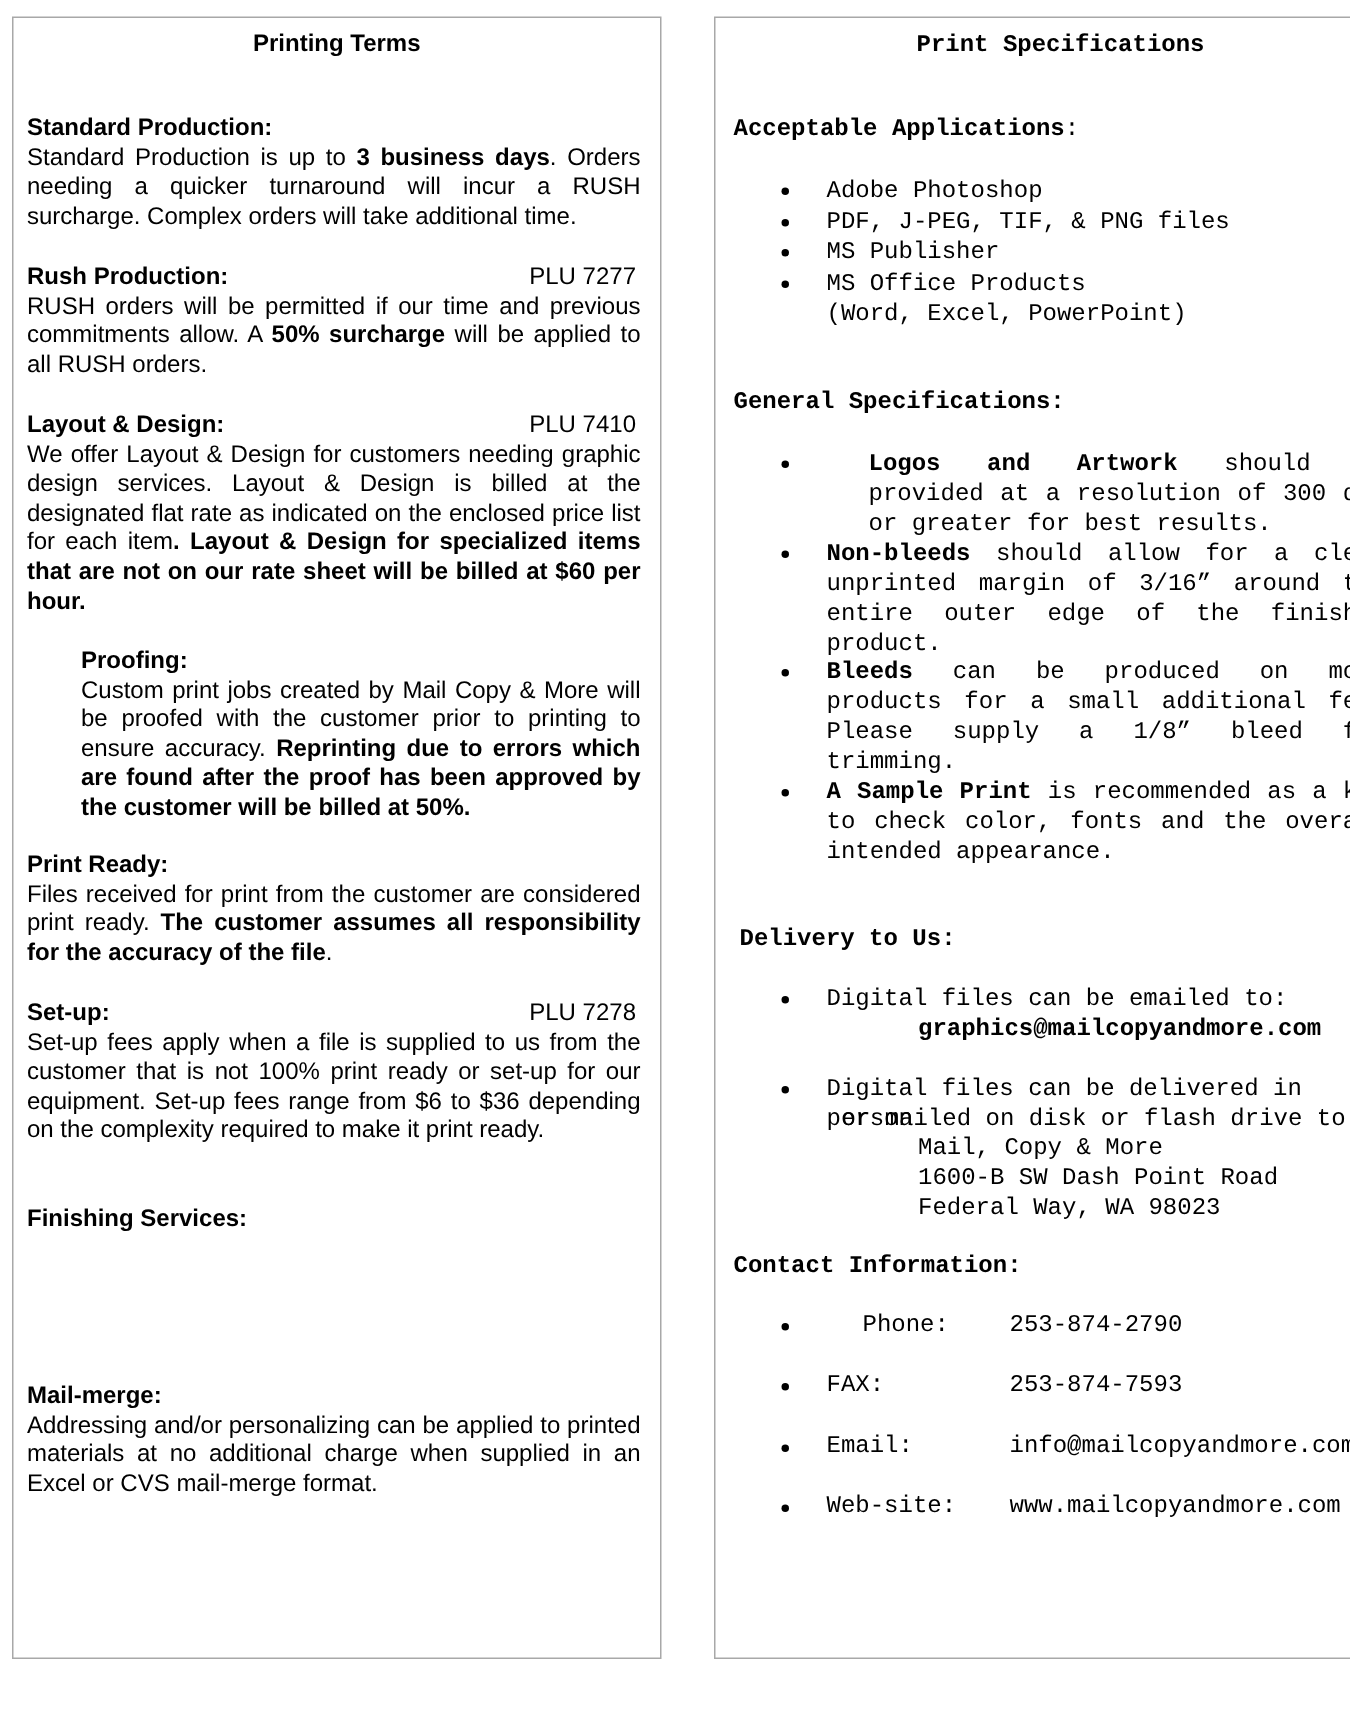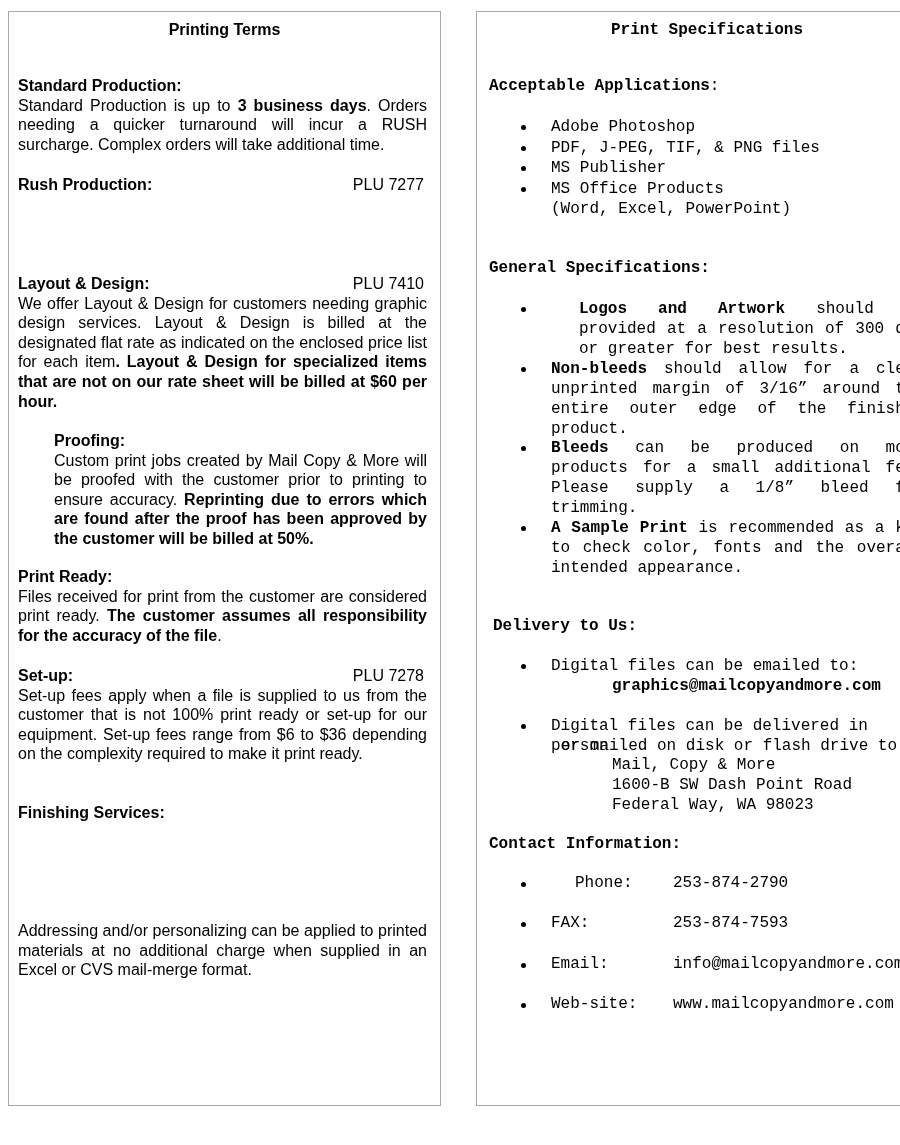--- a/index.html
+++ b/index.html
@@ -43,20 +43,21 @@
           <span>Standard Production:</span>
           <span class="plu"></span>
         </div>
         <div class="body-text"><span>Standard Production is up to </span><b>3 business days</b><span>. Orders needing a quicker turnaround will incur a RUSH surcharge. Complex orders will take additional time.</span></div>
       </div>
       <div class="sec" style="top: 163px;">
         <div class="sec-head">
           <span>Rush Production:</span>
           <span class="plu">PLU 7277</span>
         </div>
+        <div class="body-text"><span>RUSH orders will be permitted if our time and previous commitments allow. A </span><b>50% surcharge</b><span> will be applied to all RUSH orders.</span></div>
       </div>
       <div class="sec" style="top: 262px;">
         <div class="sec-head">
           <span>Layout &amp; Design:</span>
           <span class="plu">PLU 7410</span>
         </div>
         <div class="body-text"><span>We offer Layout &amp; Design for customers needing graphic design services. Layout &amp; Design is billed at the designated flat rate as indicated on the enclosed price list for each item</span><b>. Layout &amp; Design for specialized items that are not on our rate sheet will be billed at $60 per hour.</b></div>
       </div>
       <div class="sec" style="top: 419px; margin-left: 36px;">
         <div class="sec-head">
@@ -79,20 +80,24 @@
         </div>
         <div class="body-text"><span>Set-up fees apply when a file is supplied to us from the customer that is not 100% print ready or set-up for our equipment. Set-up fees range from $6 to $36 depending on the complexity required to make it print ready.</span></div>
       </div>
       <div class="sec" style="top: 791px;">
         <div class="sec-head">
           <span>Finishing Services:</span>
           <span class="plu"></span>
         </div>
       </div>
       <div class="sec" style="top: 909px;">
+        <div class="sec-head">
+          <span>Mail-merge:</span>
+          <span class="plu"></span>
+        </div>
         <div class="body-text"><span>Addressing and/or personalizing can be applied to printed materials at no additional charge when supplied in an Excel or CVS mail-merge format.</span></div>
       </div>
     </div>
 </div>
 
 <div id="right" class="panel">
   <div class="panel-title">Print Specifications</div>
 
   <div class="r-sec" style="top:64px;">
     <span class="r-head">Acceptable Applications</span><span>:</span>

